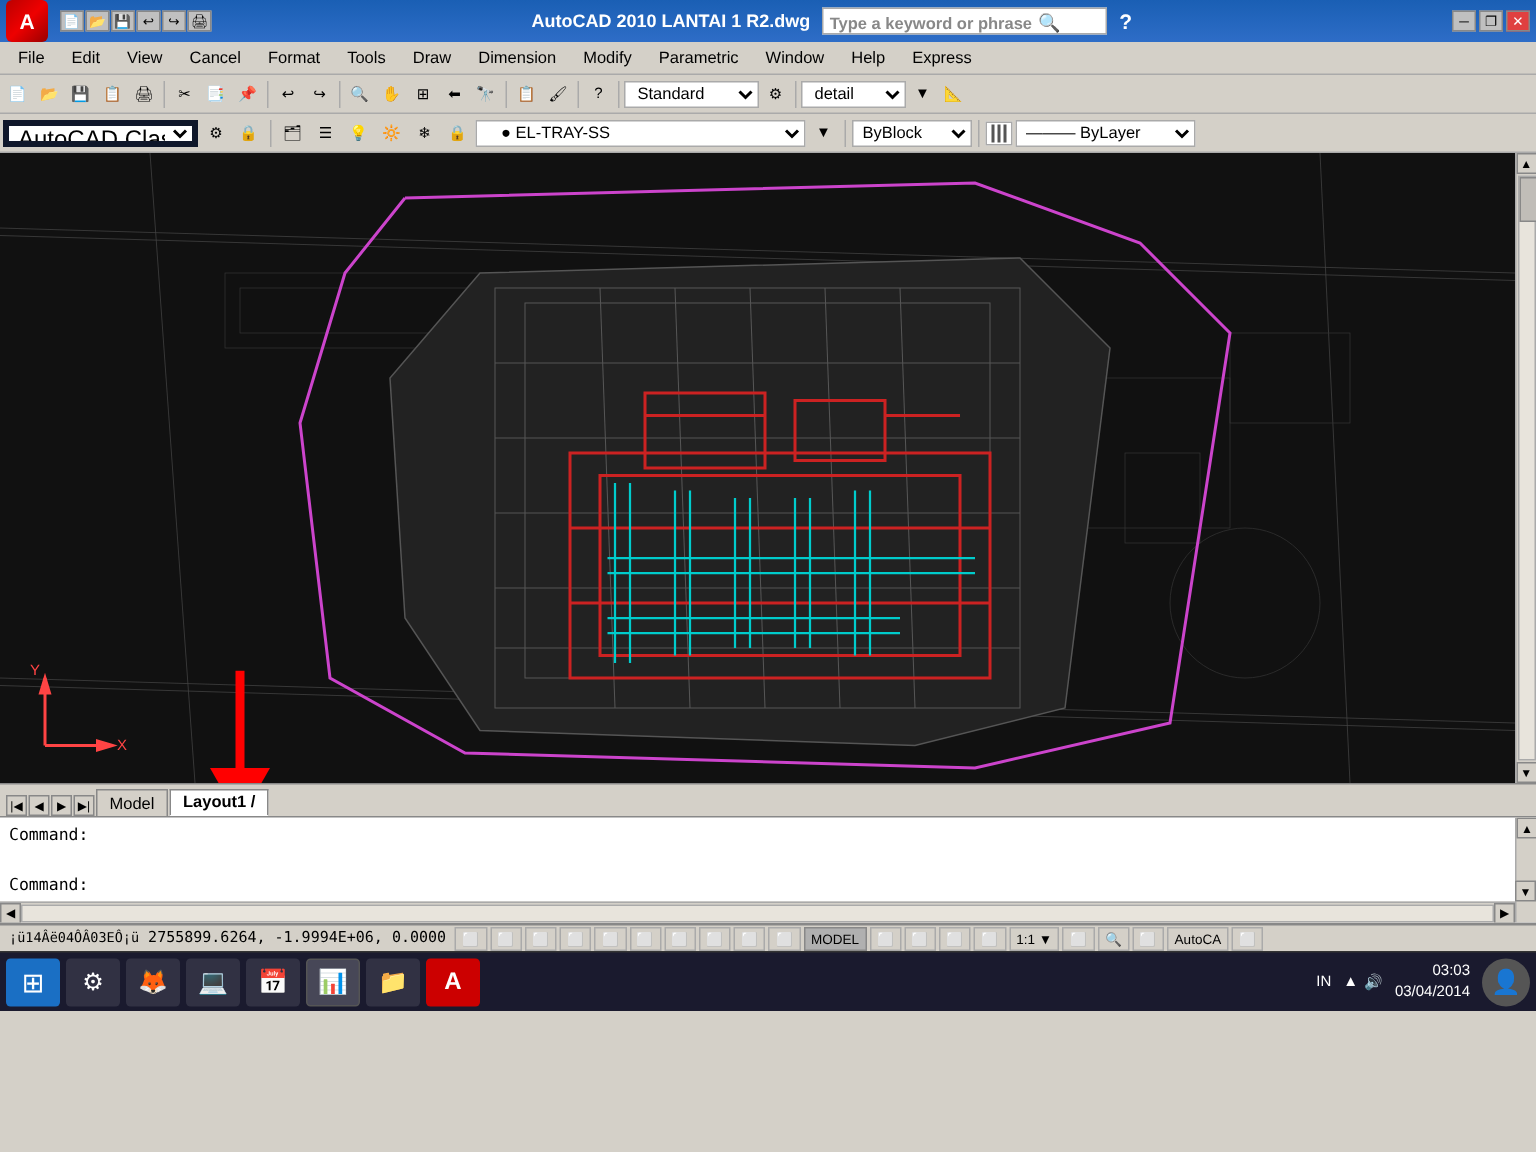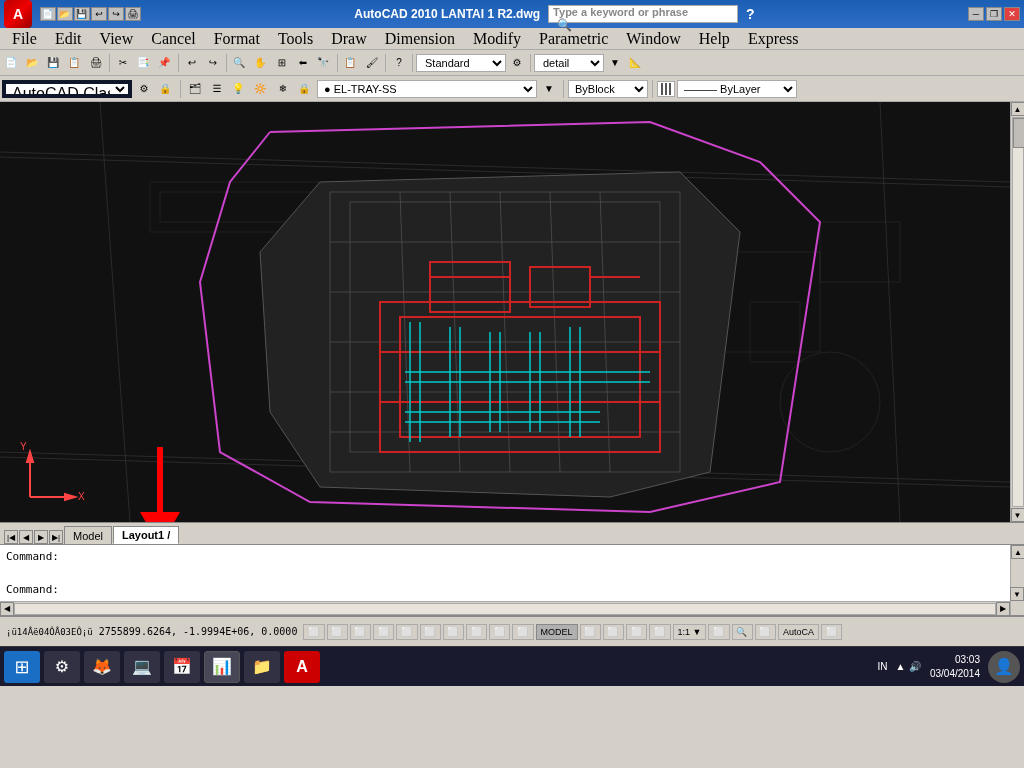--- a/index.html
+++ b/index.html
@@ -17,29 +17,28 @@
     }
     #titlebar .title-center {
       display: flex;
       align-items: center;
       gap: 8px;
       font-size: 12px;
       font-weight: bold;
     }
     #titlebar .search-box {
       display: flex;
-      align-items: flex-start;
+      align-items: flex-end;
       background: white;
       border: 1px solid #aaa;
       height: 18px;
       width: 190px;
       padding: 0 4px;
       color: #888;
       font-size: 11px;
-      flex-direction: column;
     }
     #titlebar .win-controls {
       display: flex;
       gap: 2px;
     }
     #titlebar .win-btn {
       width: 16px;
       height: 14px;
       background: #c0c0c0;
       border: 1px solid #888;
@@ -57,24 +56,23 @@
       height: 22px;
       background: #d4d0c8;
       display: flex;
       align-items: center;
       border-bottom: 1px solid #aaa;
       padding: 0 4px;
       gap: 2px;
     }
     .menu-item {
       padding: 2px 8px;
-      font-size: 16px;
+      font-size: 11px;
       cursor: pointer;
       color: #000;
-      font-family: Liberation Serif, serif;
     }
 
     
     .toolbar-row {
       height: 26px;
       background: #d4d0c8;
       display: flex;
       align-items: center;
       border-bottom: 1px solid #aaa;
       padding: 1px 2px;
@@ -118,21 +116,21 @@
       background: white;
       font-size: 16px;
       padding: 0 2px;
     }
     .layer-dropdown {
       width: 220px;
       height: 18px;
       border: 1px solid #aaa;
       background: white;
       font-size: 11px;
-      padding: 0 2px;
+      padding: 0 12px;
     }
     .byblock-dropdown {
       width: 80px;
       height: 18px;
       border: 1px solid #aaa;
       background: white;
       font-size: 11px;
       padding: 0 2px;
     }
     .bylayer-dropdown {
@@ -302,21 +300,21 @@
     }
     .hscroll-track {
       flex: 1;
       height: 12px;
       background: #e8e4dc;
       border: 1px solid #aaa;
     }
 
     
     #statusbar {
-      height: 30px;
+      height: 18px;
       background: #d4d0c8;
       display: flex;
       align-items: center;
       font-size: 10px;
       border-top: 1px solid #888;
       gap: 2px;
       padding: 0 2px;
     }
     .status-coords {
       font-size: 10px;

